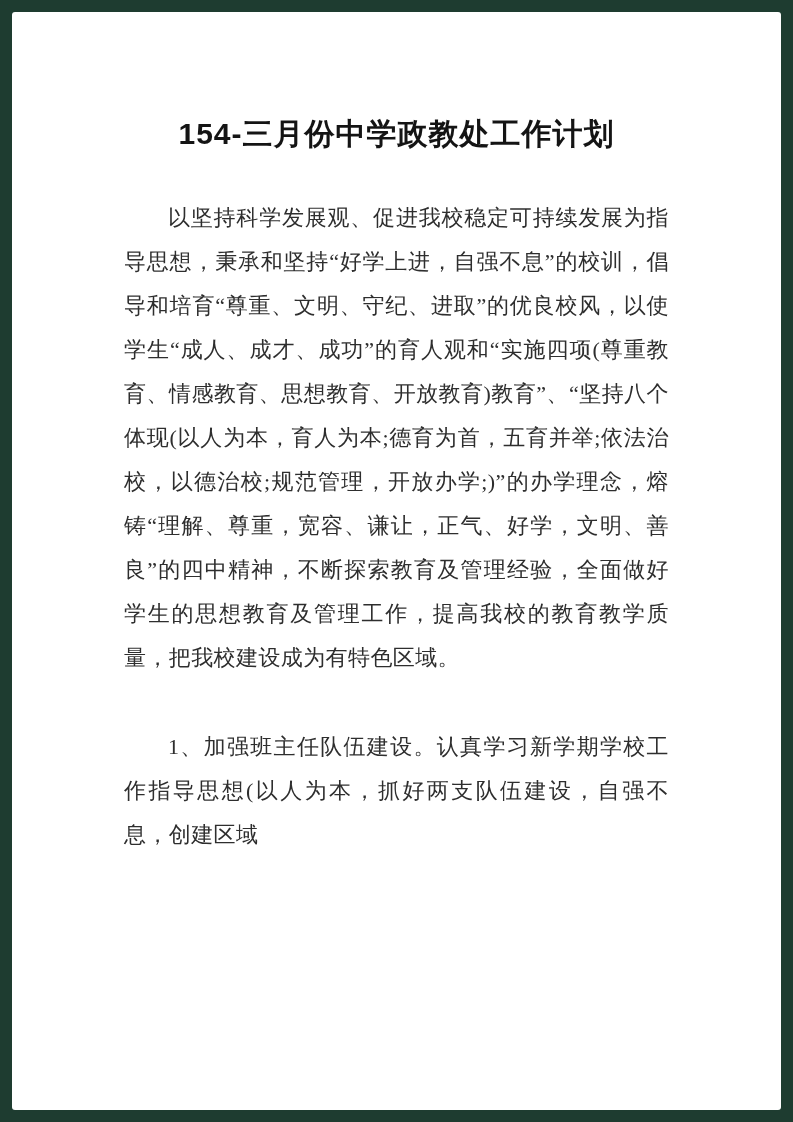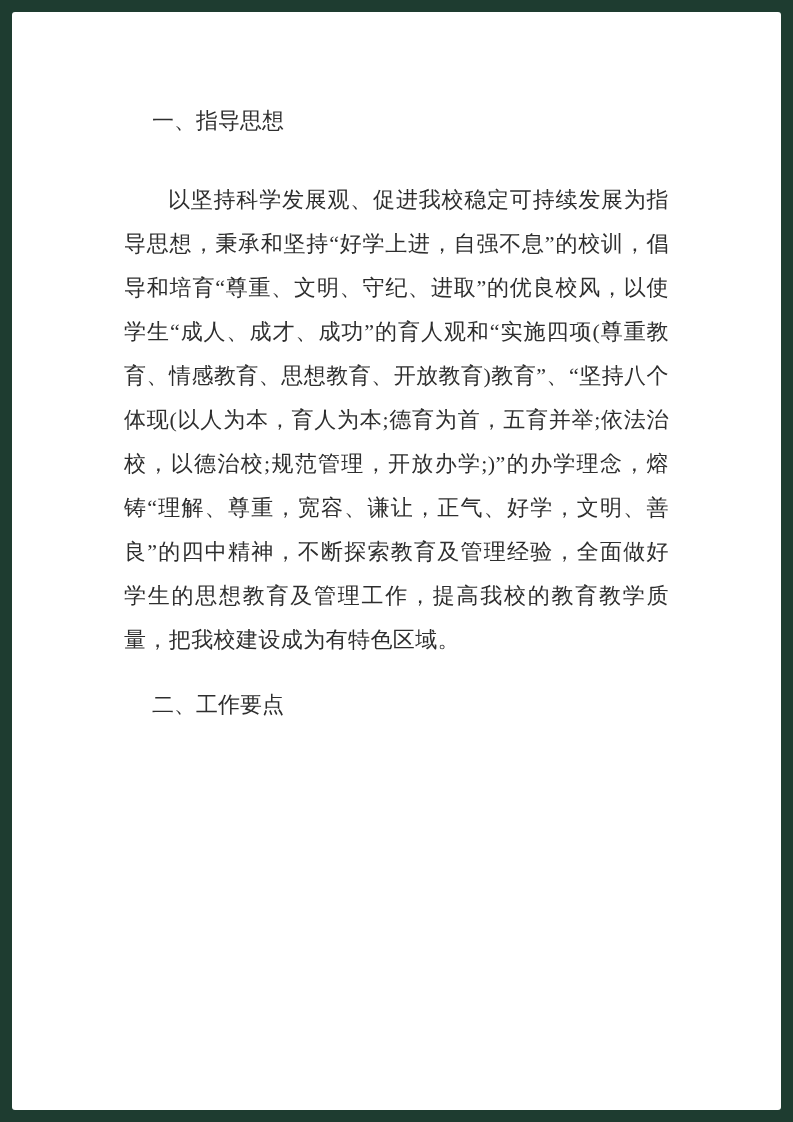--- a/index.html
+++ b/index.html
@@ -52,21 +52,21 @@
     text-indent: 2em;
     margin: 16px;
   }
   .para-1 { margin-top: 42px; }
   .para-2 { margin-top: 45px; }
 </style>
 </head>
 <body>
 
 <div class="page">
+  <h1 class="doc-title">154-三月份中学政教处工作计划</h1>
 
 
-  <p class="heading heading-1">一、指导思想</p>
 
   <p class="para para-1">以坚持科学发展观、促进我校稳定可持续发展为指导思想，秉承和坚持“好学上进，自强不息”的校训，倡导和培育“尊重、文明、守纪、进取”的优良校风，以使学生“成人、成才、成功”的育人观和“实施四项(尊重教育、情感教育、思想教育、开放教育)教育”、“坚持八个体现(以人为本，育人为本;德育为首，五育并举;依法治校，以德治校;规范管理，开放办学;)”的办学理念，熔铸“理解、尊重，宽容、谦让，正气、好学，文明、善良”的四中精神，不断探索教育及管理经验，全面做好学生的思想教育及管理工作，提高我校的教育教学质量，把我校建设成为有特色区域。</p>
 
-  <p class="heading heading-2">二、工作要点</p>
 
+  <p class="para para-2">1、加强班主任队伍建设。认真学习新学期学校工作指导思想(以人为本，抓好两支队伍建设，自强不息，创建区域</p>
 </div>
 
 </body></html>

